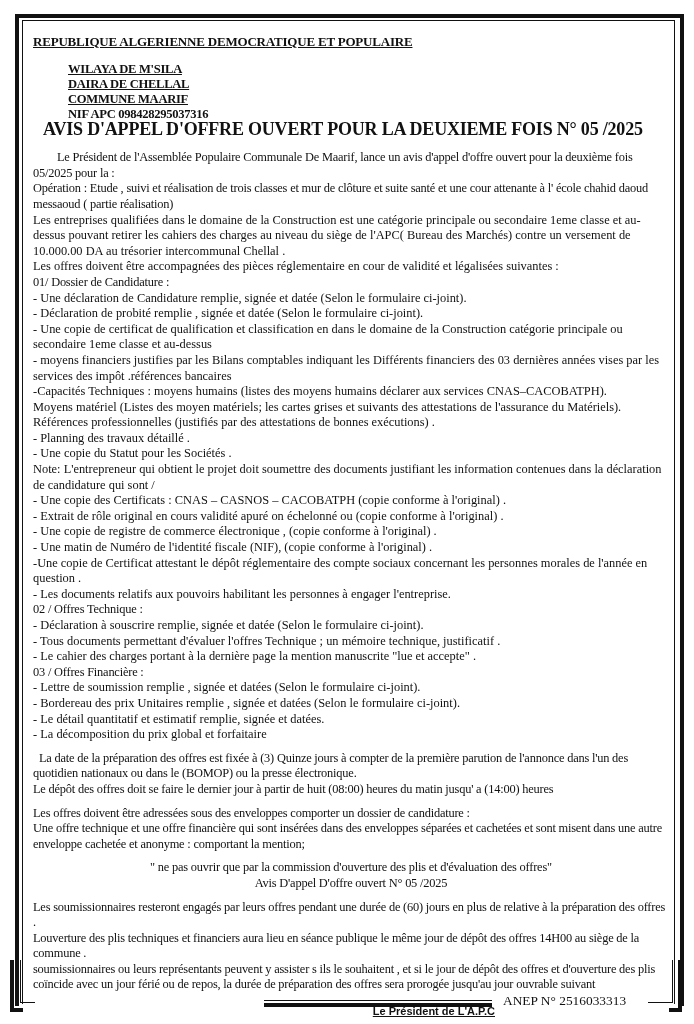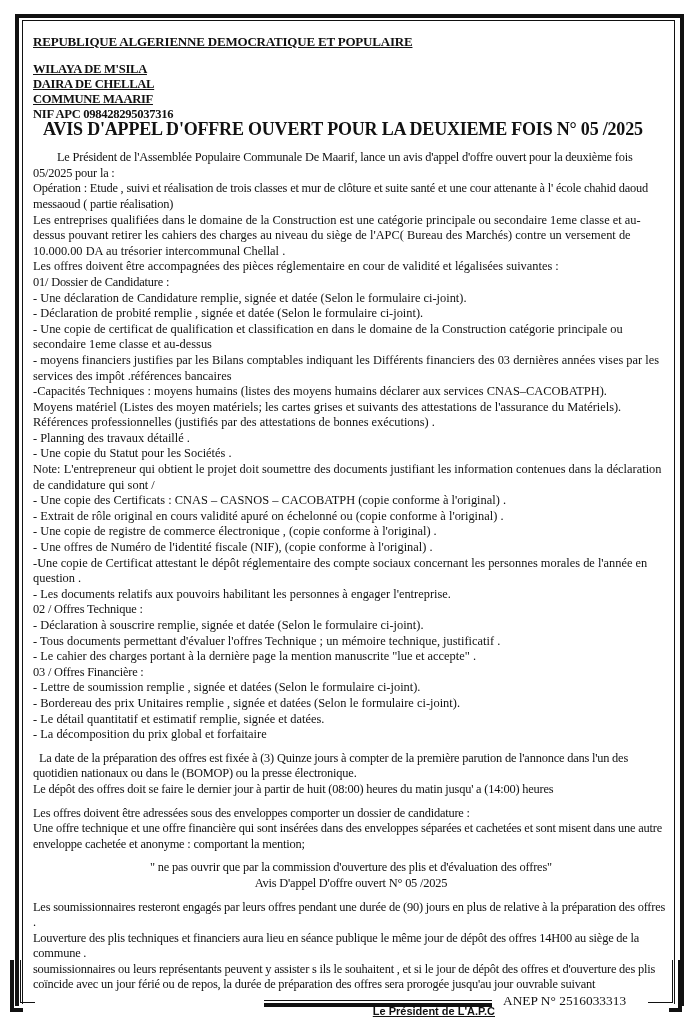--- a/index.html
+++ b/index.html
@@ -13,21 +13,21 @@
     border-top: 1px solid #111; border-left: 1px solid #111; border-right: 1px solid #111;
   }
   .content {
     position: absolute; left: 33px; top: 30px; width: 636px;
     font-family: "Liberation Serif", serif; font-size: 12.4px; line-height: 15.6px;
   }
   .title-main {
     text-align: left; font-weight: bold; text-decoration: underline;
     font-size: 13px; margin-top: 4px; margin-bottom: 12px; letter-spacing: -0.2px;
   }
-  .hdr { font-weight: bold; font-size: 12.6px; line-height: 15px; letter-spacing: -0.3px; }
+  .hdr { font-weight: bold; font-size: 12.6px; line-height: 15px; letter-spacing: -0.3px; margin-left: 35px; }
   .hdr.u { text-decoration: underline; }
   .avis-title { font-weight: bold; font-size: 18px; text-align: left; padding-left: 10px; margin-bottom: 13px; letter-spacing: -0.2px;}
   .b { font-weight: normal; letter-spacing: -0.2px; }
   .indent { text-indent: 24px; }
   p { margin: 0; }
   .gap { height: 8px; }
   .center { text-align: center; }
   .sign {
     font-family: "Liberation Sans", sans-serif; font-weight: bold; text-decoration: underline;
     font-size: 11px; text-align: right; padding-right: 174px; margin-top: 11px;
@@ -74,21 +74,21 @@
   <p>- moyens financiers justifies par les Bilans comptables indiquant les Différents financiers des 03 dernières années vises par les services des impôt .références bancaires</p>
   <p>-Capacités Techniques : moyens humains (listes des moyens humains déclarer aux services CNAS–CACOBATPH).</p>
   <p>Moyens matériel (Listes des moyen matériels; les cartes grises et suivants des attestations de l'assurance du Matériels).</p>
   <p>Références professionnelles (justifiés par des attestations de bonnes exécutions) .</p>
   <p>- Planning des travaux détaillé .</p>
   <p>- Une copie du Statut pour les Sociétés .</p>
   <p>Note: L'entrepreneur qui obtient le projet doit soumettre des documents justifiant les information contenues dans la déclaration de candidature qui sont /</p>
   <p>- Une copie des Certificats : CNAS – CASNOS – CACOBATPH (copie conforme à l'original)  .</p>
   <p>- Extrait de rôle original en cours validité apuré on échelonné ou (copie conforme à l'original) .</p>
   <p>- Une copie de registre de commerce électronique  , (copie conforme à l'original)  .</p>
-  <p>- Une offres de Numéro de l'identité fiscale (NIF), (copie conforme à l'original)  .</p>
+  <p>- Une matin de Numéro de l'identité fiscale (NIF), (copie conforme à l'original)  .</p>
   <p>-Une copie de Certificat attestant le dépôt réglementaire des compte sociaux concernant les personnes morales de l'année en question  .</p>
   <p>- Les documents relatifs aux pouvoirs habilitant les personnes à engager l'entreprise.</p>
 
   <p class="b">02 / Offres Technique :</p>
   <p>- Déclaration à souscrire remplie, signée et datée (Selon le formulaire ci-joint).</p>
   <p>- Tous documents permettant d'évaluer l'offres Technique ; un mémoire technique, justificatif .</p>
   <p>- Le cahier des charges portant à la dernière page la mention manuscrite "lue et accepte" .</p>
 
   <p class="b">03 / Offres Financière :</p>
   <p>- Lettre de soumission remplie , signée et datées (Selon le formulaire ci-joint).</p>
@@ -99,21 +99,21 @@
   <div class="gap"></div>
   <p class="b indent" style="text-indent:6px">La date de la préparation des offres est fixée à (3) Quinze jours à compter de la première parution de l'annonce dans l'un des quotidien nationaux ou dans le (BOMOP) ou la presse électronique.</p>
   <p class="b">Le dépôt des offres doit se faire  le dernier jour à partir de huit (08:00) heures du matin jusqu' a (14:00) heures</p>
   <div class="gap"></div>
   <p class="b">Les offres doivent être adressées sous des enveloppes comporter un dossier de candidature :</p>
   <p class="b">Une offre technique et une offre  financière qui sont insérées dans des enveloppes séparées et cachetées et sont misent dans une autre enveloppe cachetée  et anonyme : comportant la  mention;</p>
   <div class="gap"></div>
   <p class="b center">" ne pas ouvrir  que par la commission d'ouverture des plis et d'évaluation des offres"</p>
   <p class="b center">Avis D'appel D'offre ouvert  N°  05 /2025</p>
   <div class="gap"></div>
-  <p class="b">Les soumissionnaires resteront engagés par leurs offres pendant  une durée de (90) jours en plus de relative à la préparation  des offres .</p>
+  <p class="b">Les soumissionnaires resteront engagés par leurs offres pendant  une durée de (60) jours en plus de relative à la préparation  des offres .</p>
   <p class="b">Louverture des plis techniques et financiers aura lieu en séance publique le même jour de dépôt des offres 14H00 au siège de la commune .</p>
   <p class="b">soumissionnaires ou leurs représentants peuvent y assister s ils le souhaitent , et si le jour de dépôt des offres et d'ouverture des plis coïncide avec un jour férié ou de repos, la durée de préparation des offres sera prorogée jusqu'au  jour ouvrable suivant</p>
 
   <div class="sign">Le Président de L'A.P.C</div>
 </div>
 
 <div class="corner-l"></div>
 <div class="corner-l-inner"></div>
 <div class="corner-r"></div>
 <div class="corner-r-inner"></div>

